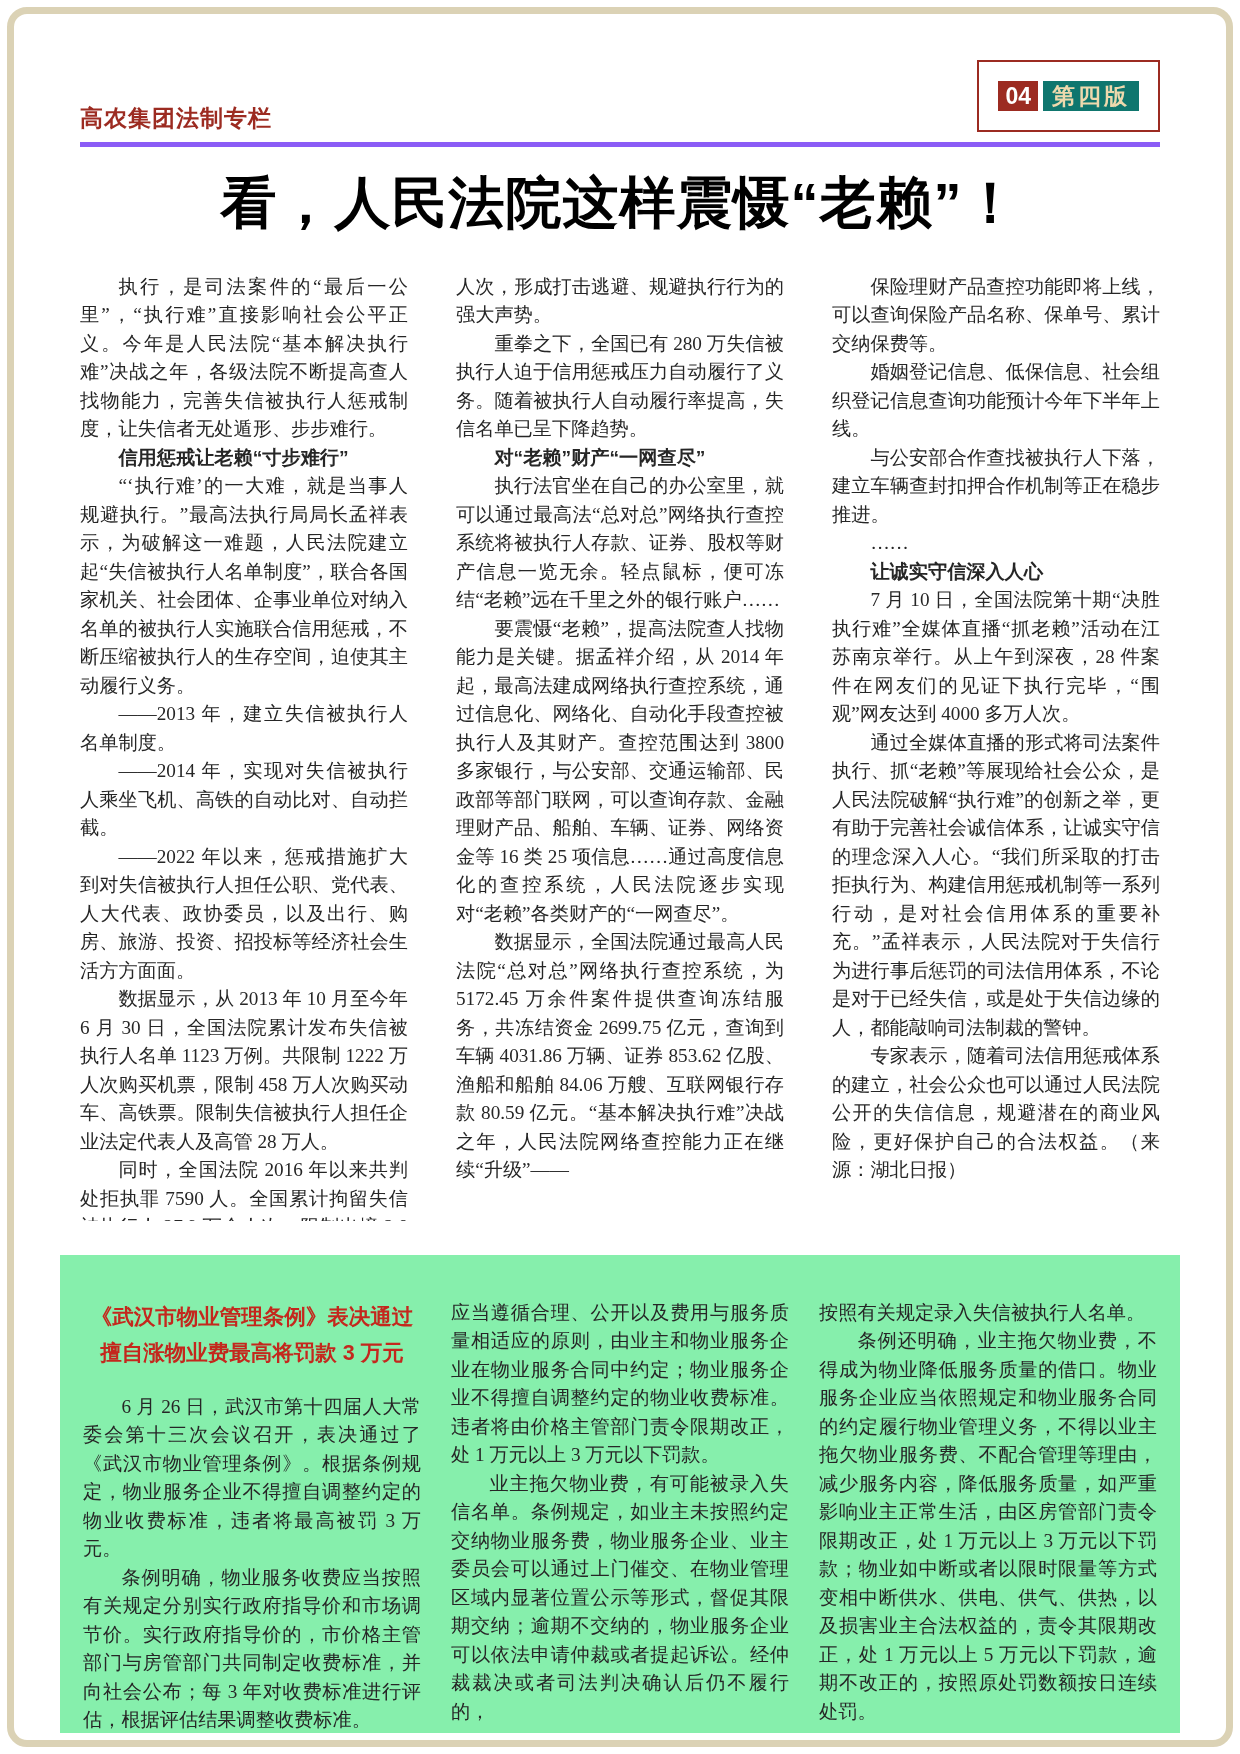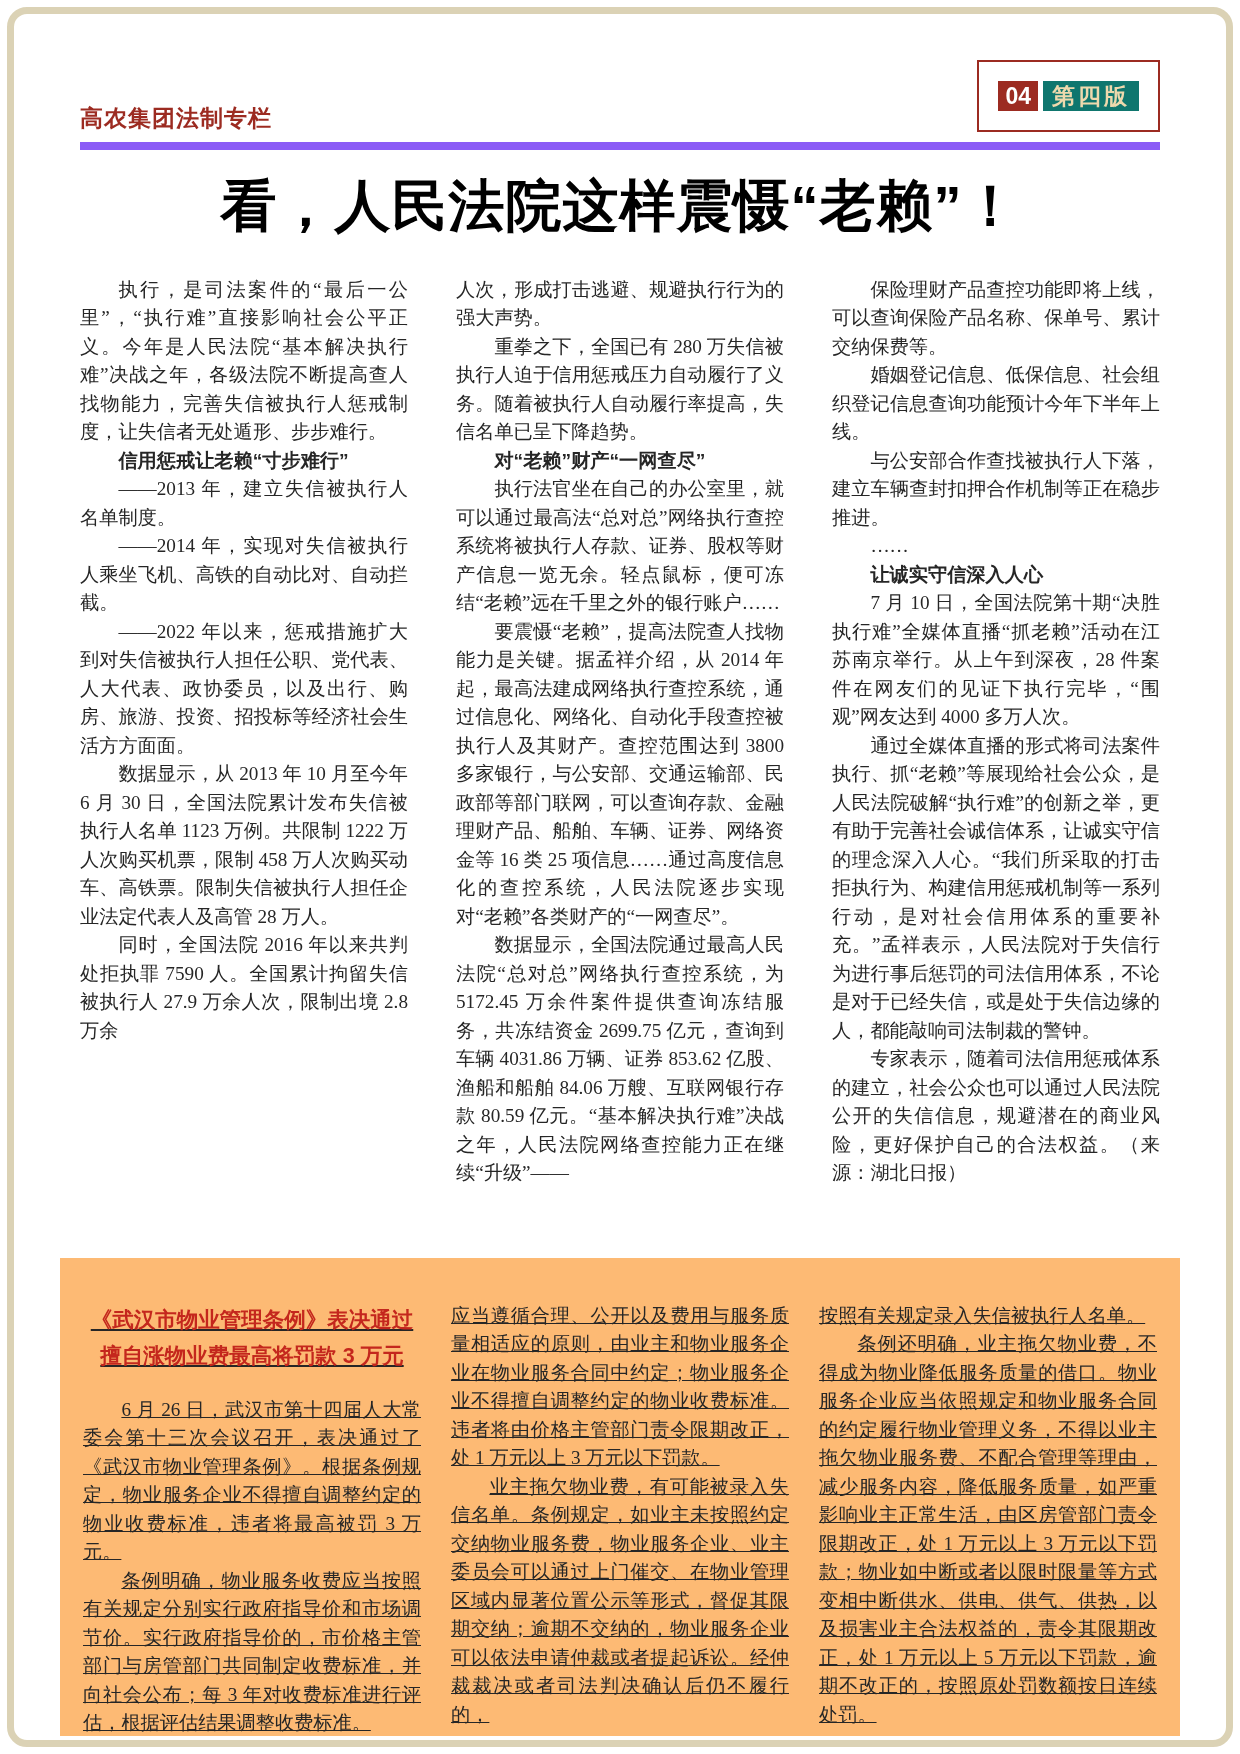--- a/index.html
+++ b/index.html
@@ -2,42 +2,42 @@
 <html><head>
 <meta charset="utf-8">
 <style>
   html,body{margin:0;padding:0;}
   body{width:1240px;height:1754px;background:#ffffff;position:relative;overflow:hidden;
        font-family:"Liberation Serif","DejaVu Serif",serif;color:#262626;}
   .frame{position:absolute;inset:7px;border:7px solid #dbd2b5;border-radius:20px;pointer-events:none;}
   .content{position:relative;padding:0 80px;}
   
   .masthead{margin-top:60px;display:flex;justify-content:space-between;align-items:flex-end;
-            border-bottom:8px solid #8b5cf6;padding-bottom:8px;}
+            border-bottom:5px solid #8b5cf6;padding-bottom:8px;}
   .section-title{font-family:"Liberation Sans","DejaVu Sans",sans-serif;font-weight:bold;
                  font-size:23px;color:#9c2b21;letter-spacing:1px;}
   .badge{display:flex;gap:5px;border:2px solid #9c2b21;background:#fff;padding:19px;margin-bottom:2px;}
   .badge-num{background:#9c2b21;color:#ffffff;font-family:"Liberation Sans","DejaVu Sans",sans-serif;
              font-weight:bold;font-size:23px;line-height:30px;padding:0 7px;}
   .badge-edition{background:#0f766e;color:#eed9ad;font-family:"Liberation Sans","DejaVu Sans",sans-serif;
              font-weight:bold;font-size:23px;line-height:30px;padding:0 9px;letter-spacing:3px;}
   
   .headline{margin-top:24px;text-align:center;font-family:"Liberation Sans","DejaVu Sans",sans-serif;
             font-weight:900;font-size:56px;line-height:64px;color:#000000;letter-spacing:1px;}
   
   .cols{display:flex;gap:48px;margin-top:26px;height:948px;overflow:hidden;}
   .col{flex:1;min-width:0;}
   .para{margin:0;font-size:19.2px;line-height:28.5px;text-align:justify;text-justify:inter-character;}
   .para.body{text-indent:2em;}
   .para.flush{text-indent:0;}
   .para.subhead{text-indent:2em;font-family:"Liberation Sans","DejaVu Sans",sans-serif;
                 font-weight:bold;font-size:19.2px;}
   
-  .panel{margin:34px -20px 0;background:#fdba74;height:478px;box-sizing:border-box;
-         padding:44px 23px 0;overflow:hidden;text-decoration:underline;}
+  .panel{margin:34px -20px 0;background:#86efac;height:478px;box-sizing:border-box;
+         padding:44px 23px 0;overflow:hidden;}
   .panel .cols2{display:flex;gap:30px;}
   .panel .col{flex:1;min-width:0;}
   .a2-title{font-family:"Liberation Sans","DejaVu Sans",sans-serif;font-weight:bold;font-size:21.5px;
             line-height:36px;color:#c4271d;text-align:center;margin:0 6px 22px;}
   
   .footer{margin-top:24px;display:flex;align-items:center;gap:9px;padding-left:2px;}
   .logo-text{display:flex;flex-direction:column;align-items:center;}
   .brand{font-family:"Liberation Sans","DejaVu Sans",sans-serif;font-weight:700;font-size:23px;
          color:#3a3a3a;letter-spacing:3px;line-height:24px;}
   .tagline{font-family:"Liberation Sans","DejaVu Sans",sans-serif;font-size:8px;color:#7a7a7a;
@@ -57,20 +57,21 @@
       <span class="badge-edition">第四版</span>
     </div>
   </div>
 
   <h1 class="headline">看，人民法院这样震慑“老赖”！</h1>
 
   <div class="cols">
     <div class="col">
         <p class="para body">执行，是司法案件的“最后一公里”，“执行难”直接影响社会公平正义。今年是人民法院“基本解决执行难”决战之年，各级法院不断提高查人找物能力，完善失信被执行人惩戒制度，让失信者无处遁形、步步难行。</p>
         <p class="para subhead">信用惩戒让老赖“寸步难行”</p>
+        <p class="para body">“‘执行难’的一大难，就是当事人规避执行。”最高法执行局局长孟祥表示，为破解这一难题，人民法院建立起“失信被执行人名单制度”，联合各国家机关、社会团体、企事业单位对纳入名单的被执行人实施联合信用惩戒，不断压缩被执行人的生存空间，迫使其主动履行义务。</p>
         <p class="para body">——2013 年，建立失信被执行人名单制度。</p>
         <p class="para body">——2014 年，实现对失信被执行人乘坐飞机、高铁的自动比对、自动拦截。</p>
         <p class="para body">——2022 年以来，惩戒措施扩大到对失信被执行人担任公职、党代表、人大代表、政协委员，以及出行、购房、旅游、投资、招投标等经济社会生活方方面面。</p>
         <p class="para body">数据显示，从 2013 年 10 月至今年 6 月 30 日，全国法院累计发布失信被执行人名单 1123 万例。共限制 1222 万人次购买机票，限制 458 万人次购买动车、高铁票。限制失信被执行人担任企业法定代表人及高管 28 万人。</p>
         <p class="para body">同时，全国法院 2016 年以来共判处拒执罪 7590 人。全国累计拘留失信被执行人 27.9 万余人次，限制出境 2.8 万余</p>
       </div>
     <div class="col">
         <p class="para flush">人次，形成打击逃避、规避执行行为的强大声势。</p>
         <p class="para body">重拳之下，全国已有 280 万失信被执行人迫于信用惩戒压力自动履行了义务。随着被执行人自动履行率提高，失信名单已呈下降趋势。</p>
         <p class="para subhead">对“老赖”财产“一网查尽”</p>

